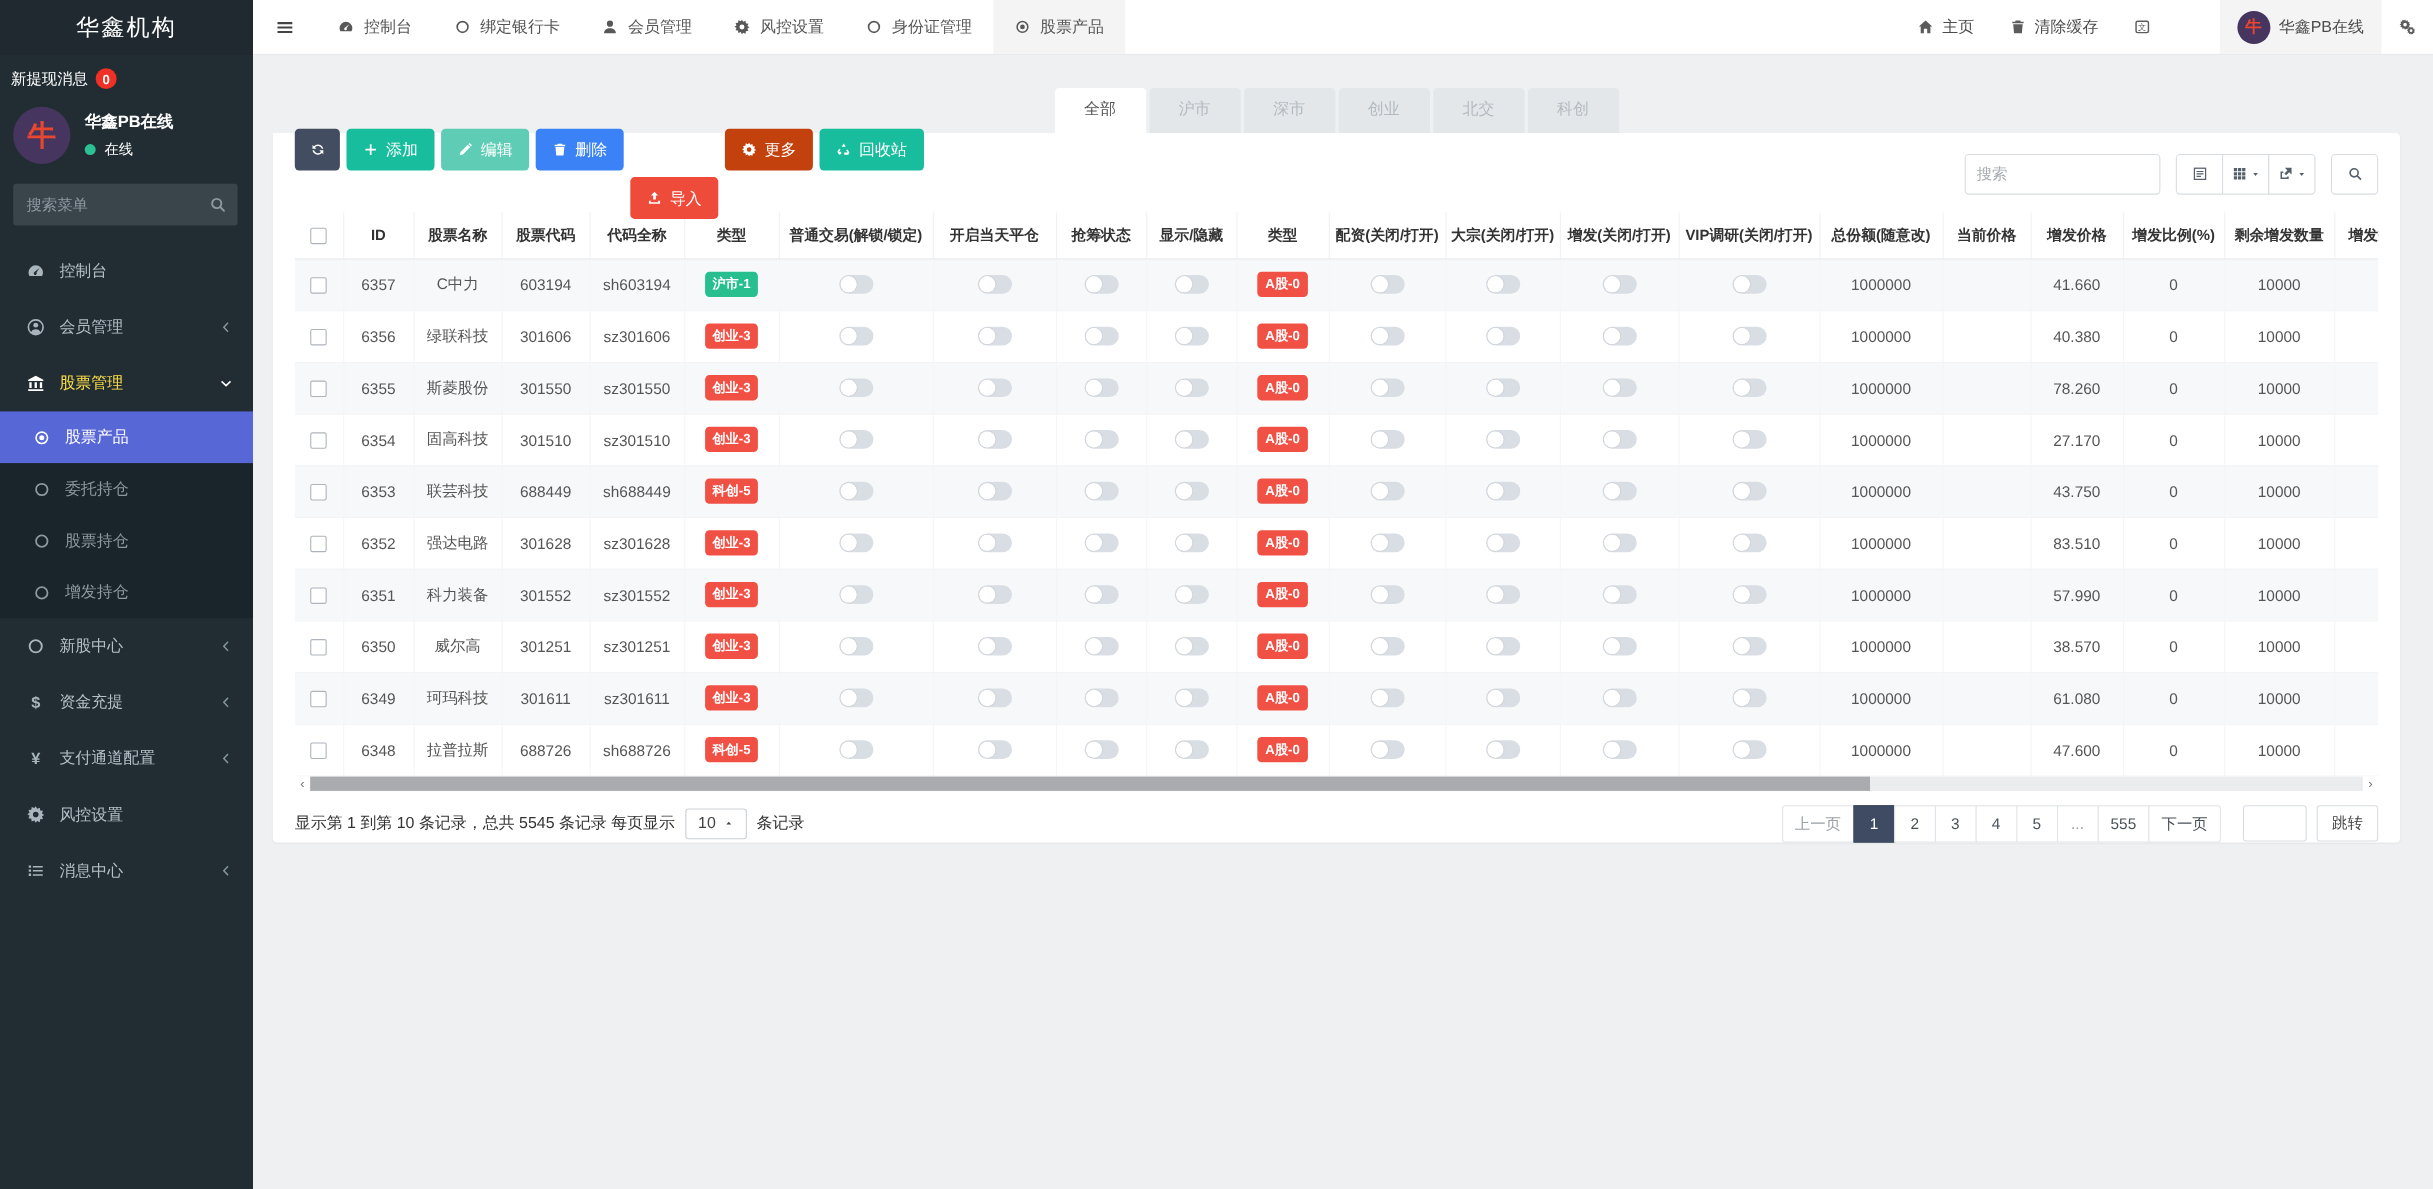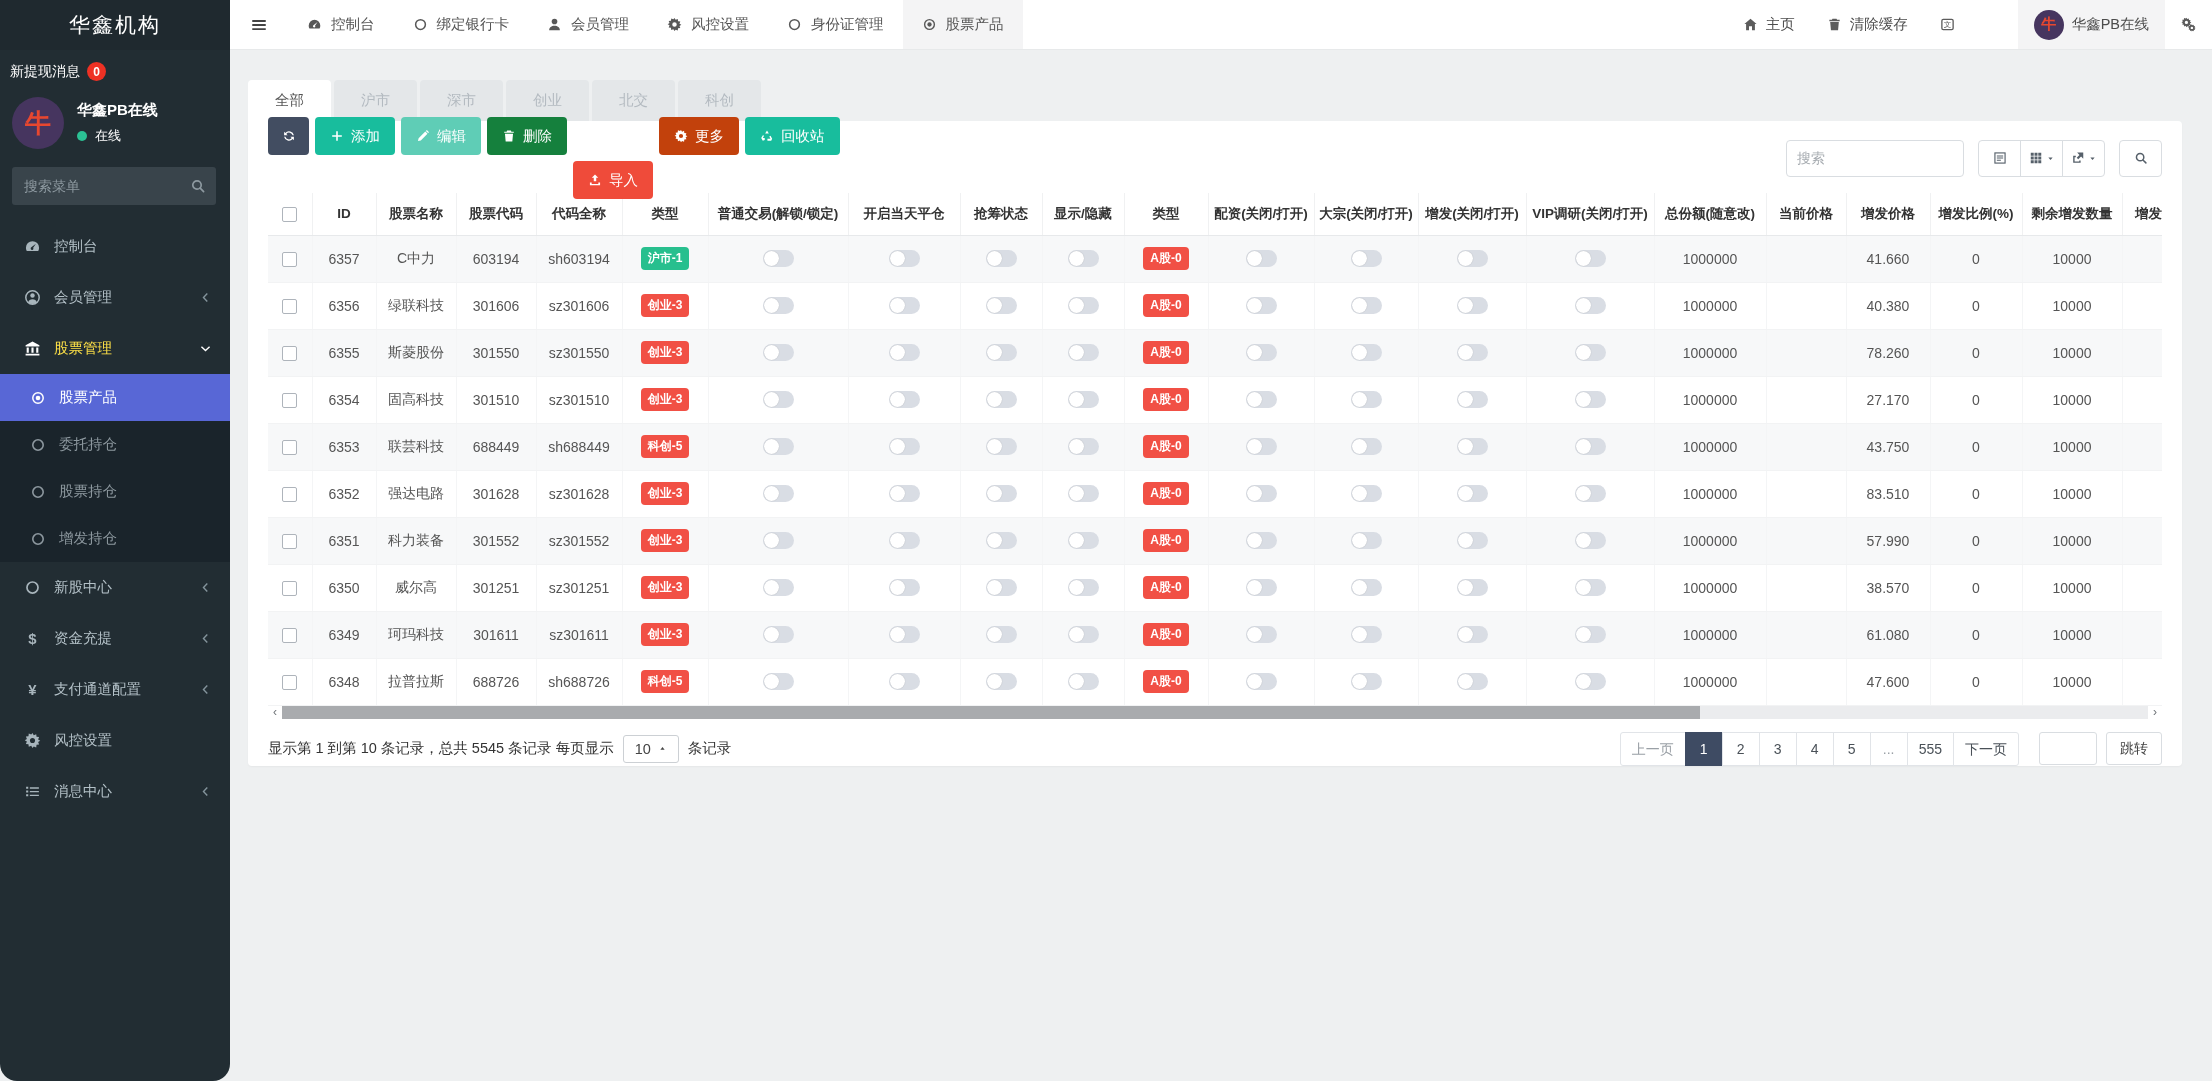--- a/index.html
+++ b/index.html
@@ -3,21 +3,21 @@
 <meta charset="utf-8">
 <style>
   * { margin:0; padding:0; box-sizing:border-box; }
   html,body { width:2212px; height:1081px; overflow:hidden; }
   body { background:#eef0f1; font-family:"Liberation Sans","DejaVu Sans",sans-serif; position:relative; }
 
   .ic { display:inline-flex; width:16px; height:16px; flex:none; align-items:center; justify-content:center; }
   .ic svg { width:100%; height:100%; fill:currentColor; }
 
   
-  .sidebar { position:absolute; left:0; top:0; width:230px; height:1081px; background:#222d33; z-index:5;border-radius:17px; }
+  .sidebar { position:absolute; left:0; top:0; width:230px; height:1081px; background:#222d33; z-index:5; }
   .logo { height:50px; display:flex; align-items:center; justify-content:center; color:#fff; font-size:21px; letter-spacing:2px; background:#1f292f; }
   .notice { padding:12px 10px 4px 10px; display:flex; align-items:center; gap:7px; color:#fff; font-size:14px; }
   .notice-badge { background:#ee3124; color:#fff; width:19px; height:19px; border-radius:50%; font-size:12px; display:flex; align-items:center; justify-content:center; font-weight:bold; }
   .userpanel { display:flex; align-items:center; gap:13px; padding:12px 10px 10px 12px; }
   .avatar { width:52px; height:52px; border-radius:50%; background:#46355f; color:#e8472f; display:flex; align-items:center; justify-content:center; font-size:26px; font-weight:bold; flex:none; }
   .avatar-sm { width:30px; height:30px; border-radius:50%; background:#46355f; color:#e8472f; display:flex; align-items:center; justify-content:center; font-size:15px; font-weight:bold; flex:none; }
   .uname { color:#fff; font-weight:bold; font-size:15px; margin-bottom:7px; }
   .ustatus { display:flex; align-items:center; gap:8px; color:#fff; font-size:13px; }
   .ustatus .dot { width:10px; height:10px; border-radius:50%; background:#2bc194; }
   .sidesearch { margin:8px 14px 16px 12px; position:relative; }
@@ -41,34 +41,34 @@
   .ntab { display:flex; align-items:center; gap:9px; padding:0 19px; color:#555; font-size:14.5px; cursor:pointer; }
   .ntab .ic { color:#585858; width:15px; height:15px; }
   .ntab.active { background:#f4f4f5; }
   .nav-right { margin-left:auto; display:flex; align-items:stretch; }
   .nr-item { display:flex; align-items:center; gap:8px; padding:0 16px; color:#4c4c4c; font-size:14.5px; cursor:pointer; }
   .nr-item .ic { color:#5c5c5c; width:15px; height:15px; }
   .userchip { background:#f4f4f5; }
 
   
   .content { position:absolute; left:230px; top:50px; right:0; bottom:0; }
-  .filter-tabs { display:flex; gap:3px; margin:30px 30px 0 18px; height:41px; }
+  .filter-tabs { display:flex; gap:3px; margin:30px 30px 0 18px; height:41px;justify-content:center; }
   .ftab { padding:0 27px; line-height:41px; font-size:14.5px; border-radius:4px 4px 0 0; background:#e4e7e9; color:#b3bac0; cursor:pointer; }
   .ftab.active { background:#fff; color:#555; }
   .panel { margin:0 30px 0 18px; height:645px; background:#fff; border-radius:0 4px 4px 4px; padding:18px 20px 0 20px; box-shadow:0 1px 2px rgba(0,0,0,.04); position:relative; }
 
   .toolbar { display:flex; align-items:center; height:38px; gap:6px; }
   .btn { display:inline-flex; align-items:center; justify-content:center; gap:7px; height:38px; padding:0 15px; border:none; border-radius:4px; color:#fff; font-size:14.5px; cursor:pointer; font-family:inherit; }
   .btn .ic { width:14px; height:14px; }
   .btn.icon-only { width:41px; padding:0; }
   .st-dark { background:#424d61; }
   .st-success { background:#18bd9d; }
   .st-success-disabled { background:#5fcdb6; }
   .st-danger { background:#ef4b3a;margin-top:44px; }
-  .st-danger-disabled { background:#15803d; }
+  .st-danger-disabled { background:#3b82f6; }
   .st-secondary { background:#c2410c; }
   .tb-right { margin-left:auto; display:flex; align-items:center;padding-left:28px; }
   .tb-search { width:178px; height:37px; border:1px solid #d9dde1; border-radius:4px; padding:0 10px; font-size:14px; color:#555; outline:none; font-family:inherit; }
   .tb-search::placeholder { color:#a7acb1; }
   .btn-group { display:flex; margin-left:14px; }
   .wbtn { width:43px; height:37px; background:#fff; border:1px solid #d9dde1; display:inline-flex; align-items:center; justify-content:center; gap:3px; color:#56606a; cursor:pointer; }
   .wbtn + .wbtn { margin-left:-1px; }
   .btn-group .wbtn:first-child { border-radius:4px 0 0 4px; }
   .btn-group .wbtn:last-child { border-radius:0 4px 4px 0; }
   .wbtn .ic { width:14px; height:14px; }

